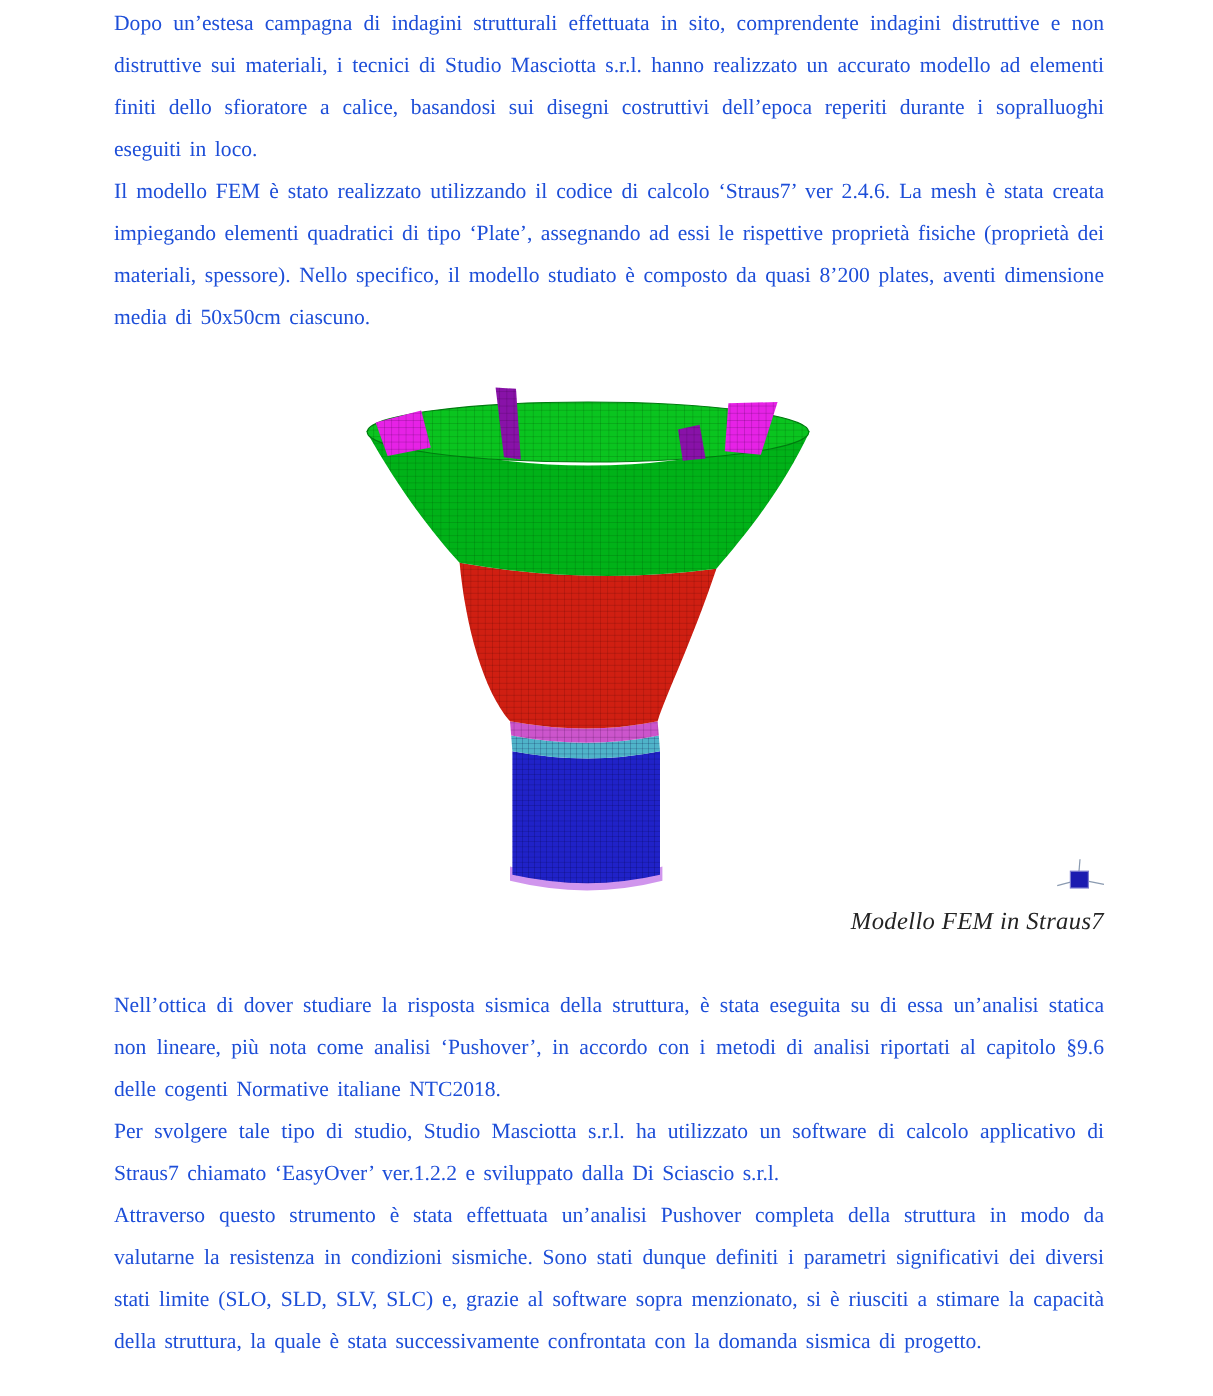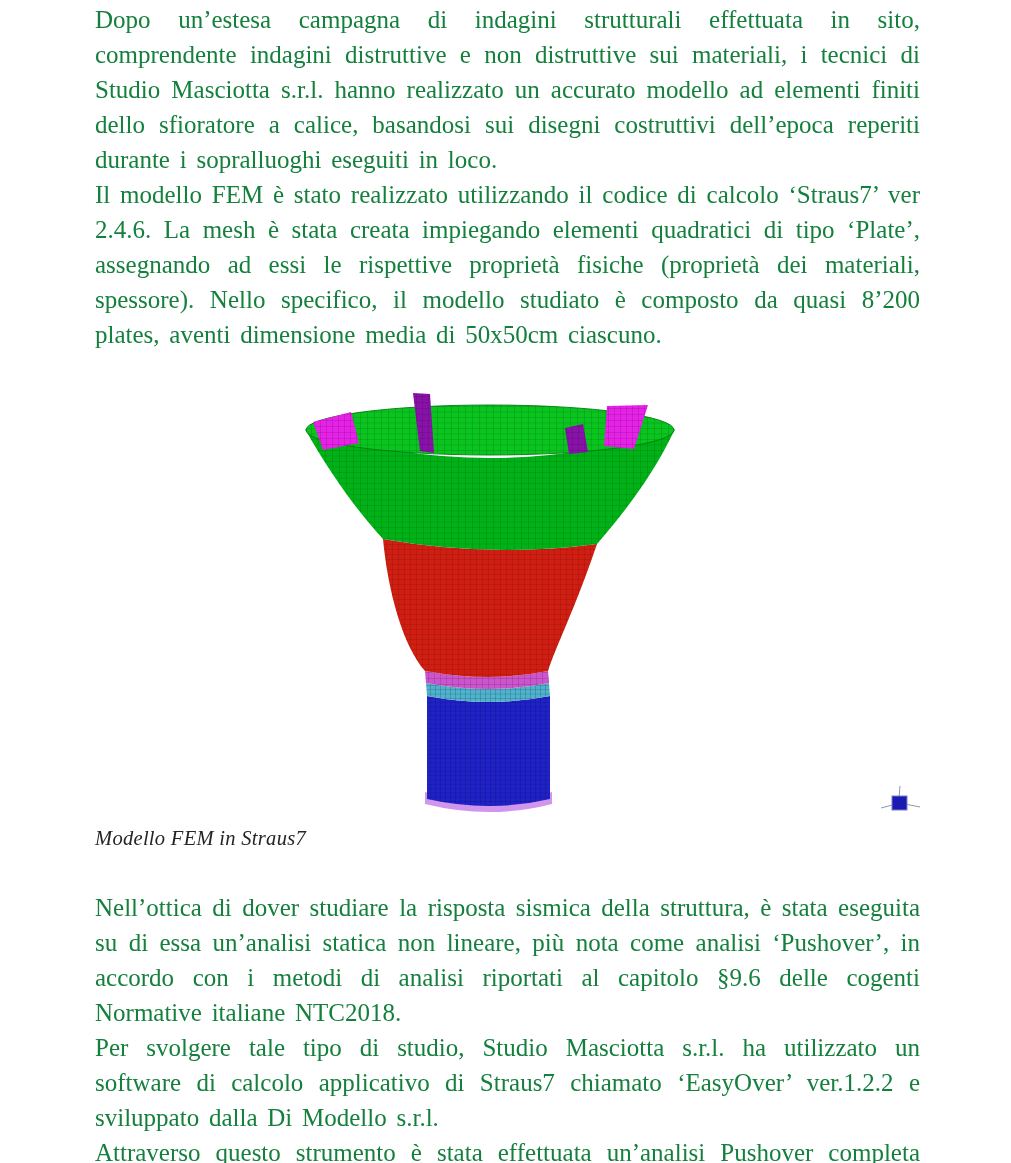--- a/index.html
+++ b/index.html
@@ -1,22 +1,22 @@
 <!DOCTYPE html>
 <html><head>
 <meta charset="utf-8">
 <style>
   html,body{margin:0;padding:0;background:#ffffff;}
   body{width:1011px;font-family:"Liberation Serif", serif;}
   .page{padding:2px 91px 0 95px;}
-  .body-text{font-size:25px;line-height:35px;text-align:justify;margin:0;color:#15803d;word-spacing:0.14em;}
+  .body-text{font-size:18px;line-height:35px;text-align:justify;margin:0;color:#1d4ed8;word-spacing:0.14em;}
   .figure-wrap{position:relative;margin-top:32px;height:437px;}
   .fem-svg{position:absolute;left:195px;top:0;}
   .axes-svg{position:absolute;left:781px;top:398px;}
-  .caption{margin-top:6px;text-align:left;font-style:italic;font-size:20.5px;color:#242424;letter-spacing:0.3px;}
+  .caption{margin-top:6px;text-align:right;font-style:italic;font-size:20.5px;color:#242424;letter-spacing:0.3px;}
   .text-block-2{margin-top:40px;}
 </style>
 </head>
 <body>
 
 <div class="page">
 
   <div>
     <p class="body-text">Dopo un’estesa campagna di indagini strutturali effettuata in sito, comprendente indagini distruttive e non distruttive sui materiali, i tecnici di Studio Masciotta s.r.l. hanno realizzato un accurato modello ad elementi finiti dello sfioratore a calice, basandosi sui disegni costruttivi dell’epoca reperiti durante i sopralluoghi eseguiti in loco.</p>
     <p class="body-text">Il modello FEM è stato realizzato utilizzando il codice di calcolo ‘Straus7’ ver 2.4.6. La mesh è stata creata impiegando elementi quadratici di tipo ‘Plate’, assegnando ad essi le rispettive proprietà fisiche (proprietà dei materiali, spessore). Nello specifico, il modello studiato è composto da quasi 8’200 plates, aventi dimensione media di 50x50cm ciascuno.</p>
@@ -94,17 +94,17 @@
       <line x1="24" y1="21" x2="44" y2="25" stroke="#8a9ab0" stroke-width="1"></line>
       <line x1="24" y1="21" x2="5" y2="26" stroke="#8a9ab0" stroke-width="1"></line>
       <rect x="16" y="14" width="15" height="14" stroke="#7d7dd0" stroke-width="1" fill="#1b1bb0"></rect>
     </svg>
   </div>
 
   <div class="caption">Modello FEM in Straus7</div>
 
   <div class="text-block-2">
     <p class="body-text">Nell’ottica di dover studiare la risposta sismica della struttura, è stata eseguita su di essa un’analisi statica non lineare, più nota come analisi ‘Pushover’, in accordo con i metodi di analisi riportati al capitolo §9.6 delle cogenti Normative italiane NTC2018.</p>
-    <p class="body-text">Per svolgere tale tipo di studio, Studio Masciotta s.r.l. ha utilizzato un software di calcolo applicativo di Straus7 chiamato ‘EasyOver’ ver.1.2.2 e sviluppato dalla Di Modello s.r.l.</p>
+    <p class="body-text">Per svolgere tale tipo di studio, Studio Masciotta s.r.l. ha utilizzato un software di calcolo applicativo di Straus7 chiamato ‘EasyOver’ ver.1.2.2 e sviluppato dalla Di Sciascio s.r.l.</p>
     <p class="body-text">Attraverso questo strumento è stata effettuata un’analisi Pushover completa della struttura in modo da valutarne la resistenza in condizioni sismiche. Sono stati dunque definiti i parametri significativi dei diversi stati limite (SLO, SLD, SLV, SLC) e, grazie al software sopra menzionato, si è riusciti a stimare la capacità della struttura, la quale è stata successivamente confrontata con la domanda sismica di progetto.</p>
   </div>
 
 </div>
 
 </body></html>

